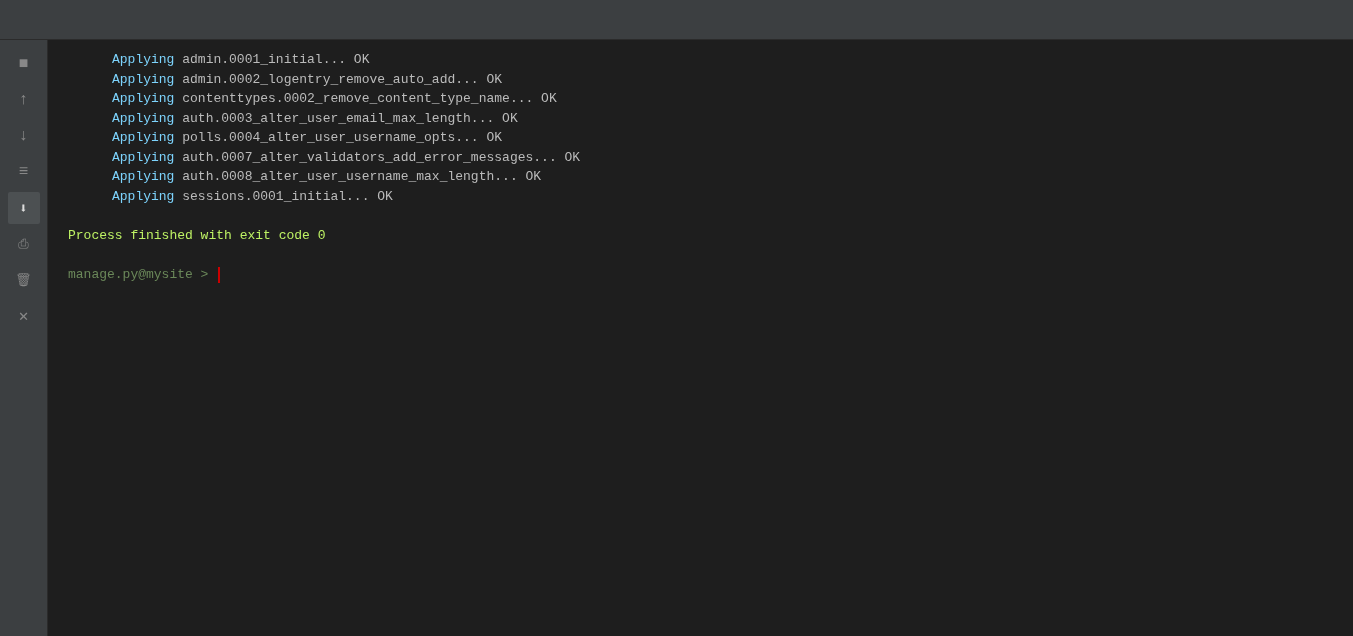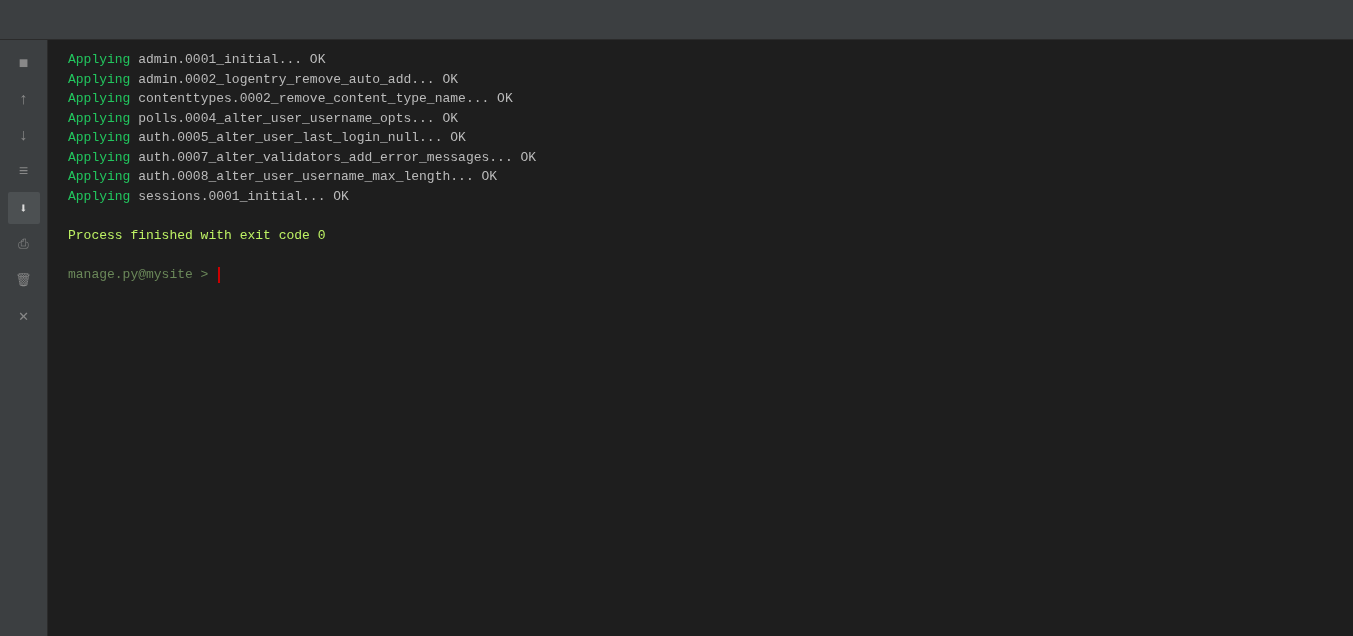--- a/index.html
+++ b/index.html
@@ -122,21 +122,22 @@
     }
     .terminal-output::-webkit-scrollbar-thumb {
       background: #555;
     }
 
     .line {
       white-space: pre;
     }
 
     .applying-keyword {
-      color: #22c55e;
+      color: #7dd3fc;
+      margin-left: 44px;
     }
 
     .migration-name {
       color: #bbbbbb;
     }
 
     .process-finished {
       color: #bef264;
       margin-top: 20px;
     }
@@ -210,22 +211,22 @@
         <span>✕</span>
       </div>
     </div>
 
     <div class="terminal-area">
       <div class="terminal-output" id="terminal-output">
 
       <div class="line"><span class="applying-keyword">Applying</span><span class="migration-name"> admin.0001_initial... OK</span></div>
           <div class="line"><span class="applying-keyword">Applying</span><span class="migration-name"> admin.0002_logentry_remove_auto_add... OK</span></div>
           <div class="line"><span class="applying-keyword">Applying</span><span class="migration-name"> contenttypes.0002_remove_content_type_name... OK</span></div>
+          <div class="line"><span class="applying-keyword">Applying</span><span class="migration-name"> auth.0003_alter_user_email_max_length... OK</span></div>
           <div class="line"><span class="applying-keyword">Applying</span><span class="migration-name"> polls.0004_alter_user_username_opts... OK</span></div>
-          <div class="line"><span class="applying-keyword">Applying</span><span class="migration-name"> auth.0005_alter_user_last_login_null... OK</span></div>
           <div class="line"><span class="applying-keyword">Applying</span><span class="migration-name"> auth.0007_alter_validators_add_error_messages... OK</span></div>
           <div class="line"><span class="applying-keyword">Applying</span><span class="migration-name"> auth.0008_alter_user_username_max_length... OK</span></div>
           <div class="line"><span class="applying-keyword">Applying</span><span class="migration-name"> sessions.0001_initial... OK</span></div>
           <div class="line process-finished" style="margin-top: 20px;">Process finished with exit code 0</div>
           <div class="line">&nbsp;</div>
           <div class="line prompt-line" style="margin-top: 0px; display: flex; align-items: center;"><span class="prompt-text">manage.py@mysite &gt;</span><span class="prompt-arrow"> </span><span class="cursor"></span></div>
         </div>
     </div>
   </div>
 </div>

